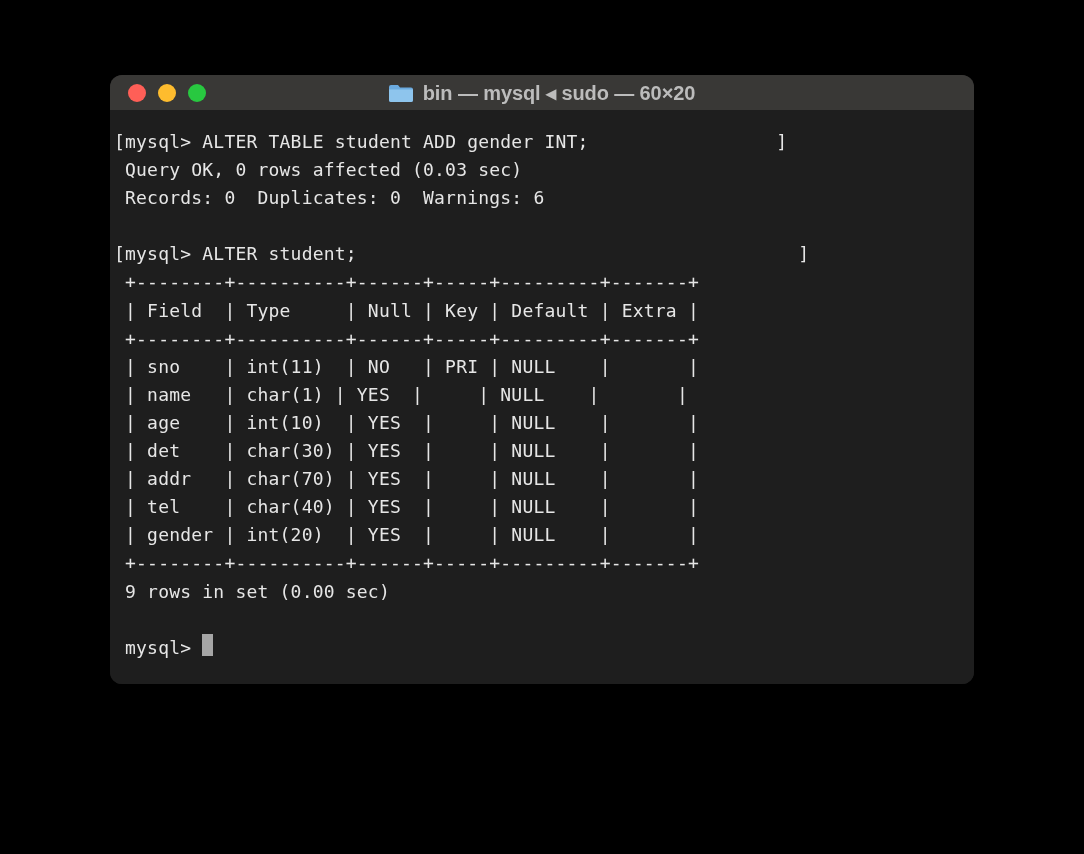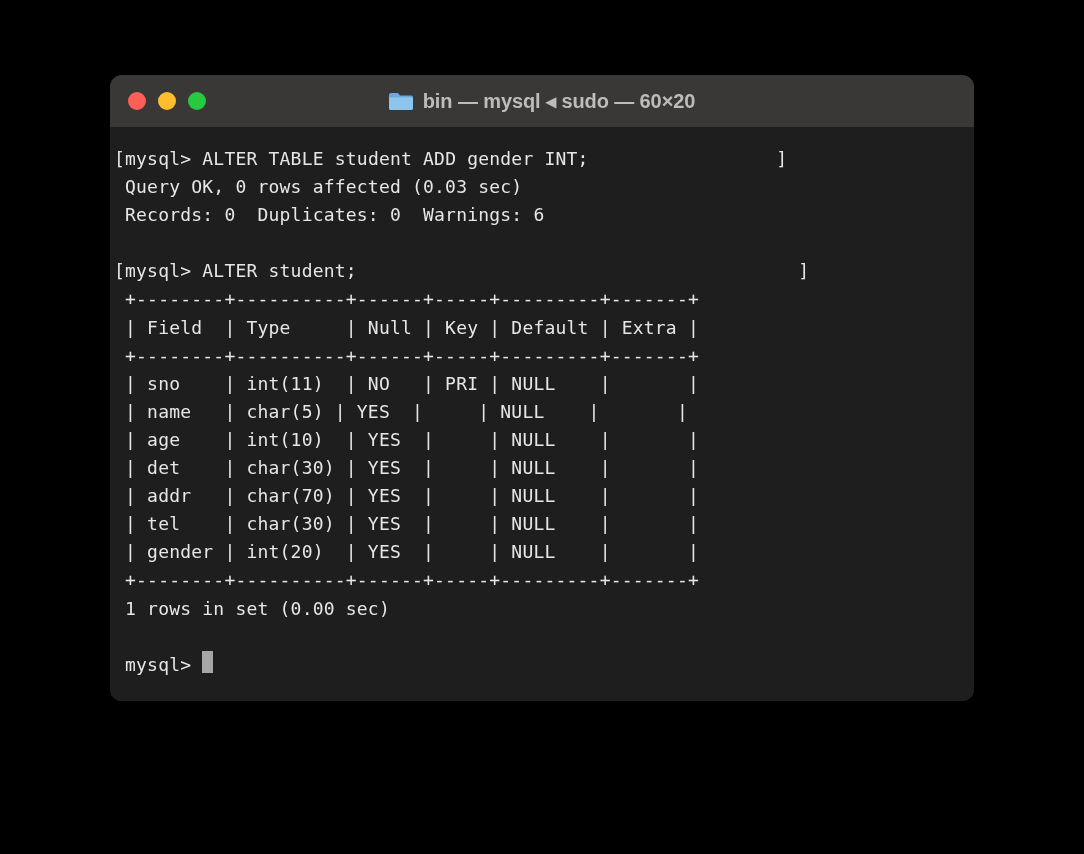--- a/index.html
+++ b/index.html
@@ -19,21 +19,21 @@
     }
     .terminal-window {
       width: 864px;
       background: #1e1e1e;
       border-radius: 12px;
       overflow: hidden;
       box-shadow: 0 20px 60px rgba(0,0,0,0.5);
     }
     .title-bar {
       background: #393836;
-      height: 52px;
+      height: 35px;
       display: flex;
       align-items: center;
       padding: 0 18px;
       position: relative;
     }
     .traffic-lights {
       display: flex;
       gap: 12px;
       align-items: center;
     }
@@ -112,23 +112,23 @@
   </div>
   <div class="terminal-body"><span>[</span><span>mysql&gt;</span> <span>ALTER TABLE student ADD gender INT;</span>                 <span>]</span>
  <span>Query OK, 0 rows affected (0.03 sec)</span>
  <span>Records: 0  Duplicates: 0  Warnings: 6</span>
 
 <span>[</span><span>mysql&gt;</span> <span>ALTER student;</span>                                        <span>]</span>
  <span>+--------+----------+------+-----+---------+-------+</span>
  <span>| Field  | Type     | Null | Key | Default | Extra |</span>
  <span>+--------+----------+------+-----+---------+-------+</span>
  <span>| sno    | int(11)  | NO   | PRI | NULL    |       |</span>
- <span>| name   | char(5) | YES  |     | NULL    |       |</span>
+ <span>| name   | char(1) | YES  |     | NULL    |       |</span>
  <span>| age    | int(10)  | YES  |     | NULL    |       |</span>
  <span>| det    | char(30) | YES  |     | NULL    |       |</span>
  <span>| addr   | char(70) | YES  |     | NULL    |       |</span>
- <span>| tel    | char(30) | YES  |     | NULL    |       |</span>
+ <span>| tel    | char(40) | YES  |     | NULL    |       |</span>
  <span>| gender | int(20)  | YES  |     | NULL    |       |</span>
  <span>+--------+----------+------+-----+---------+-------+</span>
- <span>1 rows in set (0.00 sec)</span>
+ <span>9 rows in set (0.00 sec)</span>
 
  <span>mysql&gt;</span> <span class="cursor"></span></div>
 </div>
 
 </body></html>

